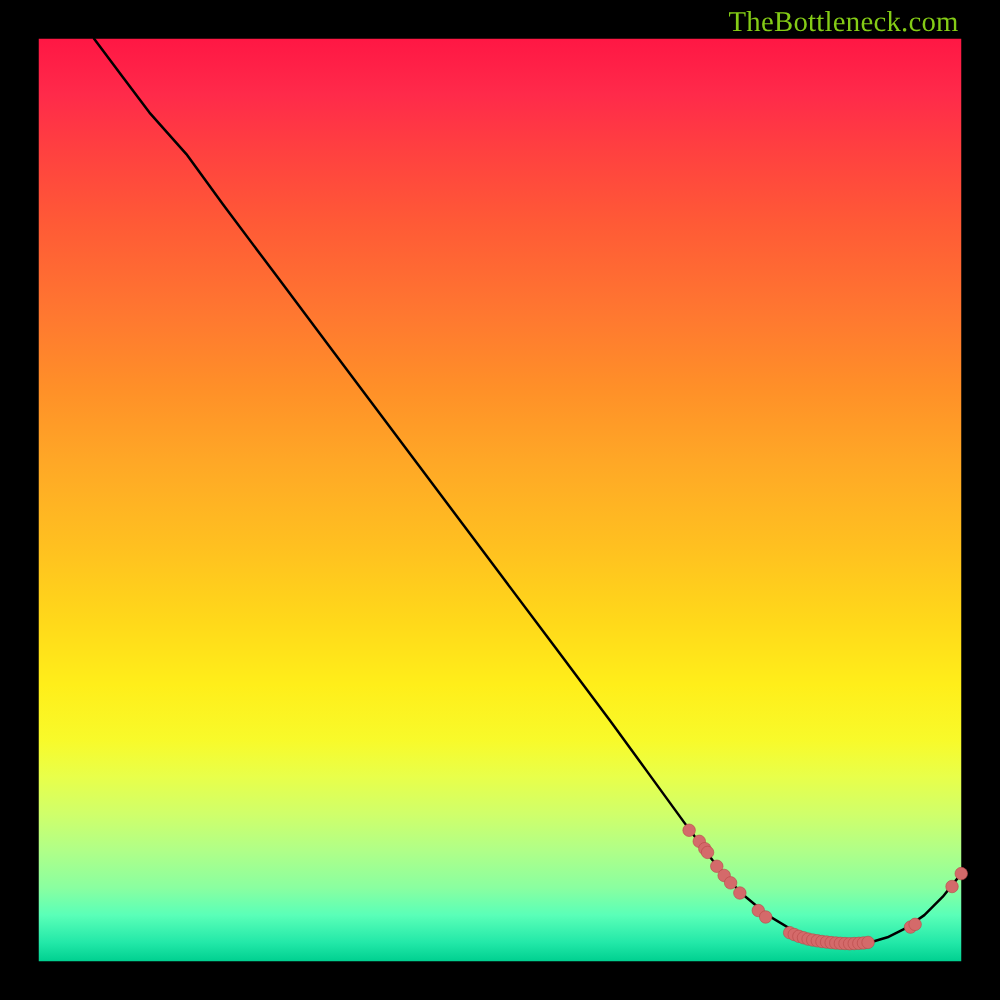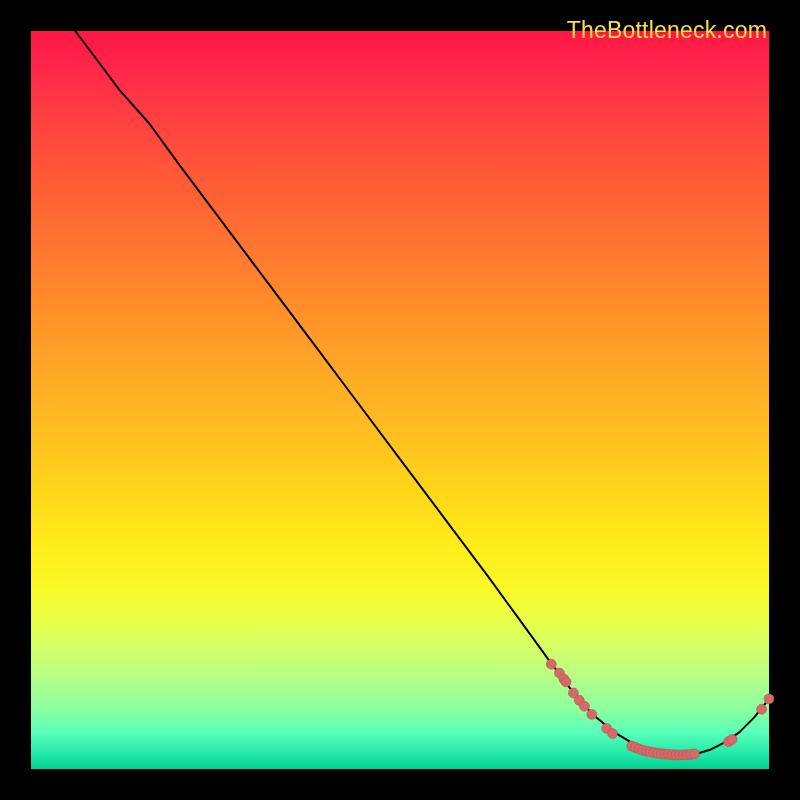--- a/index.html
+++ b/index.html
@@ -34,26 +34,25 @@
       #8affa0 92%,
       #5affb8 95%,
       #22e8a8 98%,
       #00d090 100%
     );
   }
   .watermark {
     position: absolute;
     top: 5px;
     right: 33px;
-    font-family: Liberation Sans, sans-serif;
+    font-family: Liberation Serif, serif;
     font-size: 23px;
     font-weight: 500;
-    color: #fde047;
+    color: #84cc16;
     letter-spacing: 0.2px;
-    margin-top: 12px;
   }
   svg.overlay {
     position: absolute;
     left: 31px;
     top: 31px;
     width: 738px;
     height: 738px;
     overflow: visible;
   }
 </style>

